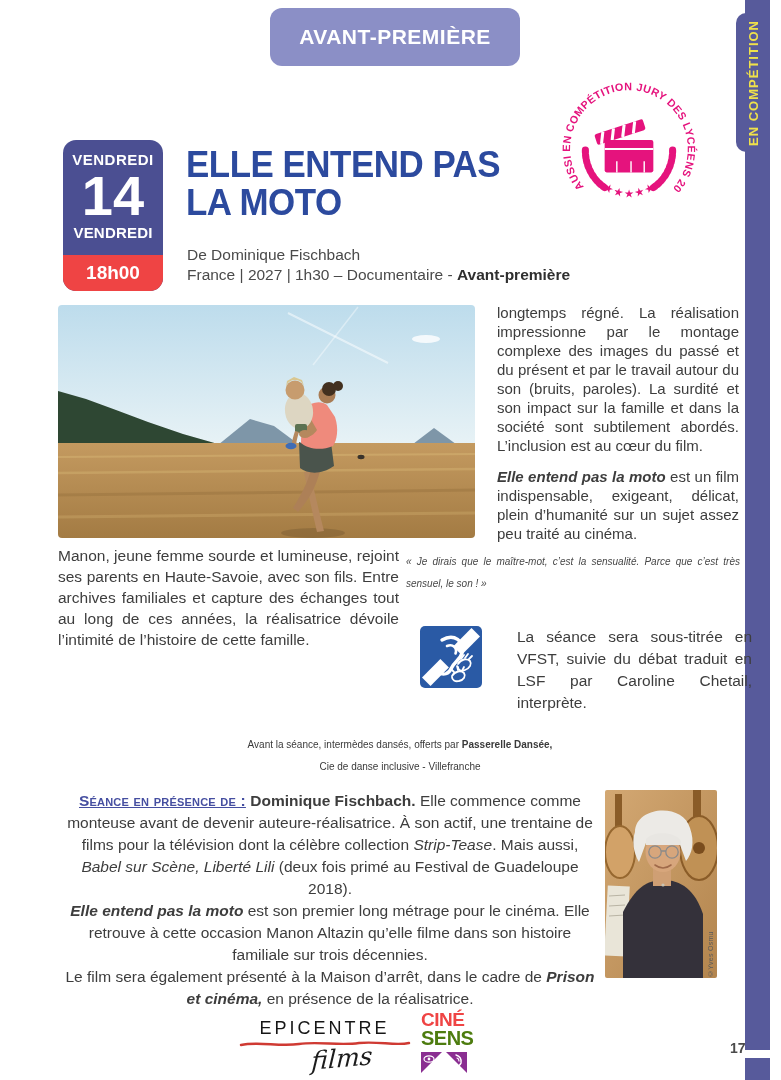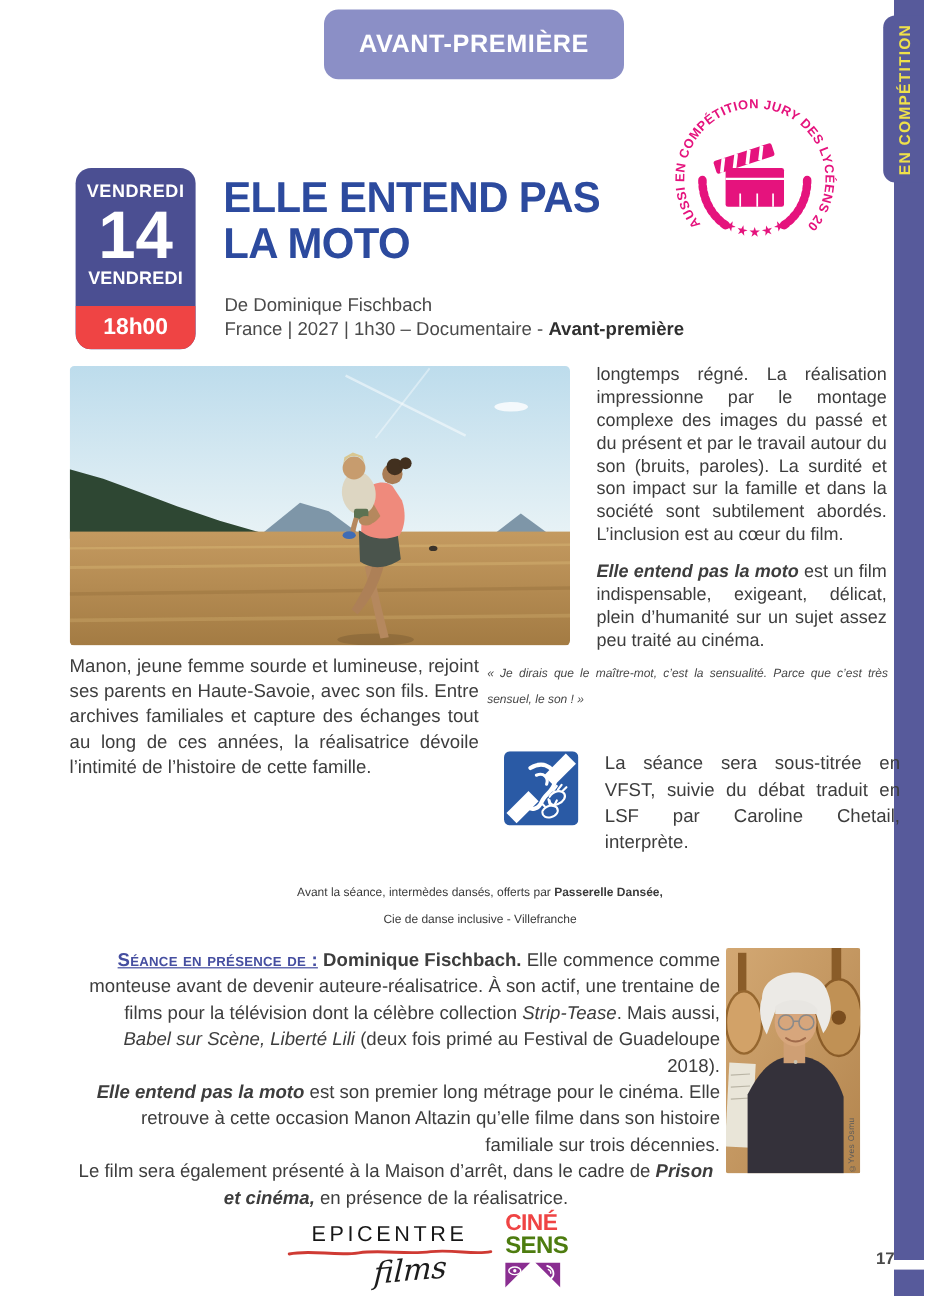--- a/index.html
+++ b/index.html
@@ -50,29 +50,29 @@
   .right-col{position:absolute;left:497px;top:303px;width:242px;font-size:15px;line-height:19px;
              text-align:justify;}
   .right-col p + p{margin-top:12px;}
   .left-col{position:absolute;left:58px;top:545px;width:341px;font-size:15.5px;line-height:21px;
             text-align:justify;}
   .left-col p + p{margin-top:12px;}
 
   .quote{position:absolute;left:406px;top:551px;width:334px;font-size:10px;line-height:22px;
          font-style:italic;text-align:justify;color:#474747;}
 
-  .access-row{position:absolute;left:408px;top:626px;width:332px;display:flex;gap:22px;padding-left:12px;}
+  .access-row{position:absolute;left:408px;top:626px;width:332px;display:flex;gap:35px;padding-left:12px;}
   .access-icon{flex:0 0 62px;}
   .access-text{font-size:15.5px;line-height:22px;text-align:justify;width:246px;}
 
   .interlude{position:absolute;left:60px;top:734px;width:680px;text-align:center;
              font-size:10px;line-height:22px;color:#3a3a3a;}
 
   .bio-block{position:absolute;left:60px;top:790px;width:540px;font-size:15.5px;line-height:22px;}
-  .bio{text-align:right;}
+  .bio{text-align:center;}
   .bio-label{color:#454ea0;font-weight:700;font-variant:small-caps;text-decoration:underline;
              letter-spacing:.2px;}
   .prison{text-align:center;}
 
   
   .portrait{position:absolute;left:605px;top:790px;width:112px;height:188px;overflow:hidden;
             border-radius:2px;}
   .credit{position:absolute;left:707px;top:903px;height:74px;writing-mode:vertical-rl;
           transform:rotate(180deg);font-size:7px;color:#5a5a5a;letter-spacing:.3px;}
 

